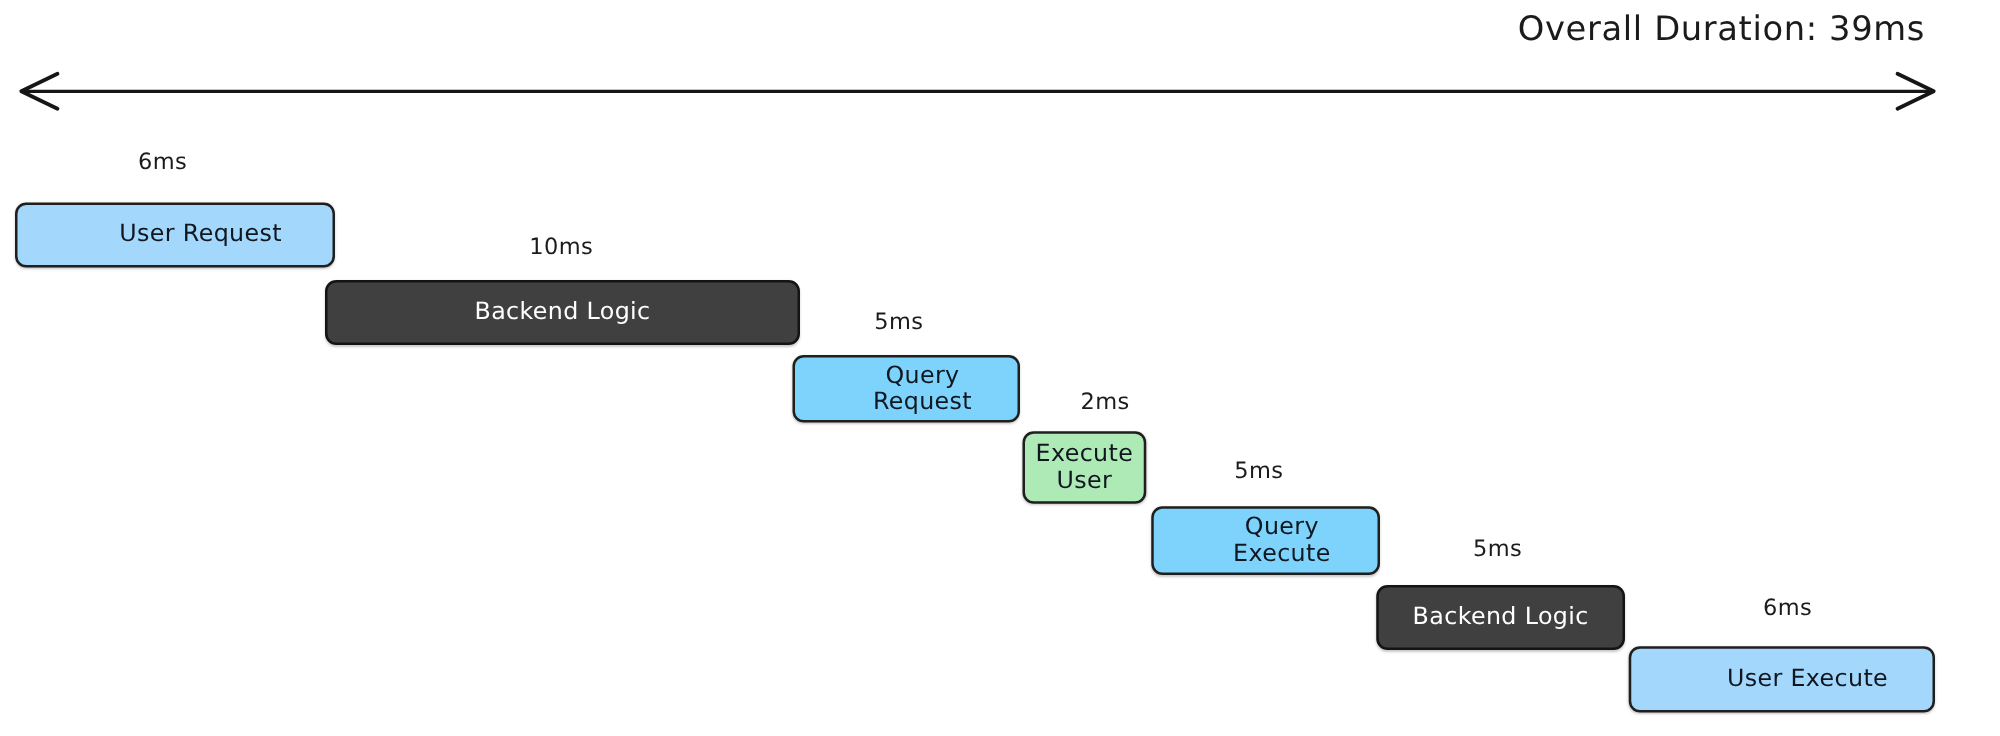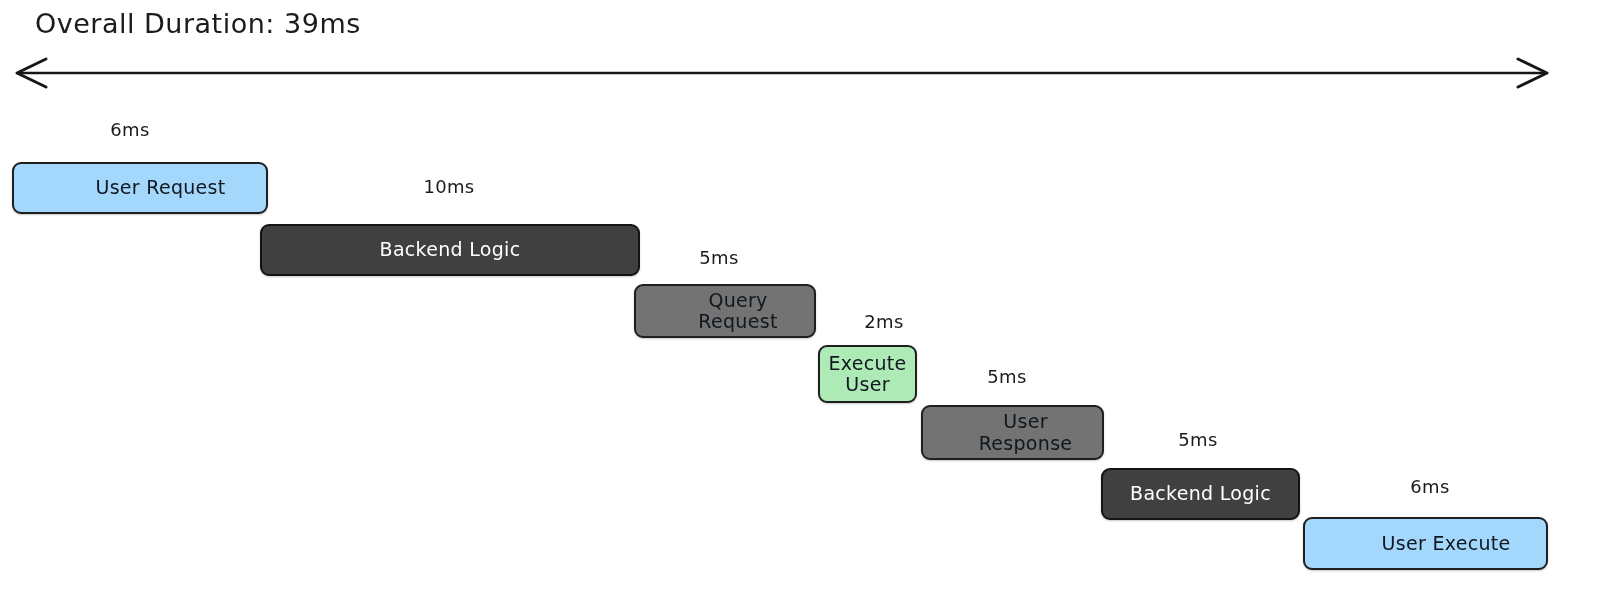--- a/index.html
+++ b/index.html
@@ -20,27 +20,26 @@
     position: absolute;
     inset: 0;
   }
 
   
   .title {
     position: absolute;
     left: 0;
     top: 8px;
     width: 1540px;
-    text-align: left;
+    text-align: right;
     font-size: 27px;
     color: #1b1b1b;
     letter-spacing: 0.5px;
     font-family: "DejaVu Sans", sans-serif;
     font-weight: 400;
-    padding-left: 35px;
   }
 
   
   .axis-svg {
     position: absolute;
     left: 0;
     top: 52px;
     width: 1600px;
     height: 42px;
     overflow: visible;
@@ -57,21 +56,21 @@
     justify-content: center;
     text-align: center;
     line-height: 1.12;
     font-size: 19px;
     letter-spacing: 0.3px;
     box-shadow: 0 1px 2px rgba(0,0,0,0.22);
     font-family: "DejaVu Sans", sans-serif;
   }
   .task.fill-blue  { background: #a3d7fc; color: #10171f; padding-left: 41px; }
   .task.fill-dark  { background: #404040; color: #ffffff; border-color: #141414; }
-  .task.fill-gray  { background: #737373; color: #10171f; padding-left: 26px; }
+  .task.fill-gray  { background: #7dd3fc; color: #10171f; padding-left: 26px; }
   .task.fill-green { background: #aeeab6; color: #10171f; }
 
   .task-label {
     display: block;
     padding: 0 6px;
     white-space: pre-line;
   }
 
   
   .duration {
@@ -96,39 +95,39 @@
     <line x1="20" y1="21" x2="1544" y2="21" stroke="#161616" stroke-width="2.6" stroke-linecap="round"></line>
     <polyline points="46,7 17,21 46,35" fill="none" stroke="#161616" stroke-width="3" stroke-linecap="round" stroke-linejoin="round"></polyline>
     <polyline points="1518,7 1547,21 1518,35" fill="none" stroke="#161616" stroke-width="3" stroke-linecap="round" stroke-linejoin="round"></polyline>
   </svg>
 
   <div class="duration" style="left:130px; top:119px;">6ms</div>
   <div class="task fill-blue" style="left:12px; top:162px; width:256px; height:52px;">
     <span class="task-label">User Request</span>
   </div>
 
-  <div class="duration" style="left:449px; top:176px;">10ms</div>
+  <div class="duration" style="left:449px; top:187px;">10ms</div>
   <div class="task fill-dark" style="left:260px; top:224px; width:380px; height:52px;">
     <span class="task-label">Backend Logic</span>
   </div>
 
   <div class="duration" style="left:719px; top:247px;">5ms</div>
   <div class="task fill-gray" style="left:634px; top:284px; width:182px; height:54px;">
     <span class="task-label">Query Request</span>
   </div>
 
   <div class="duration" style="left:884px; top:311px;">2ms</div>
   <div class="task fill-green" style="left:818px; top:345px; width:99px; height:58px;">
     <span class="task-label">Execute
 User</span>
   </div>
 
   <div class="duration" style="left:1007px; top:366px;">5ms</div>
   <div class="task fill-gray" style="left:921px; top:405px; width:183px; height:55px;">
-    <span class="task-label">User Response</span>
+    <span class="task-label">Query Execute</span>
   </div>
 
   <div class="duration" style="left:1198px; top:429px;">5ms</div>
   <div class="task fill-dark" style="left:1101px; top:468px; width:199px; height:52px;">
     <span class="task-label">Backend Logic</span>
   </div>
 
   <div class="duration" style="left:1430px; top:476px;">6ms</div>
   <div class="task fill-blue" style="left:1303px; top:517px; width:245px; height:53px;">
     <span class="task-label">User Execute</span>

